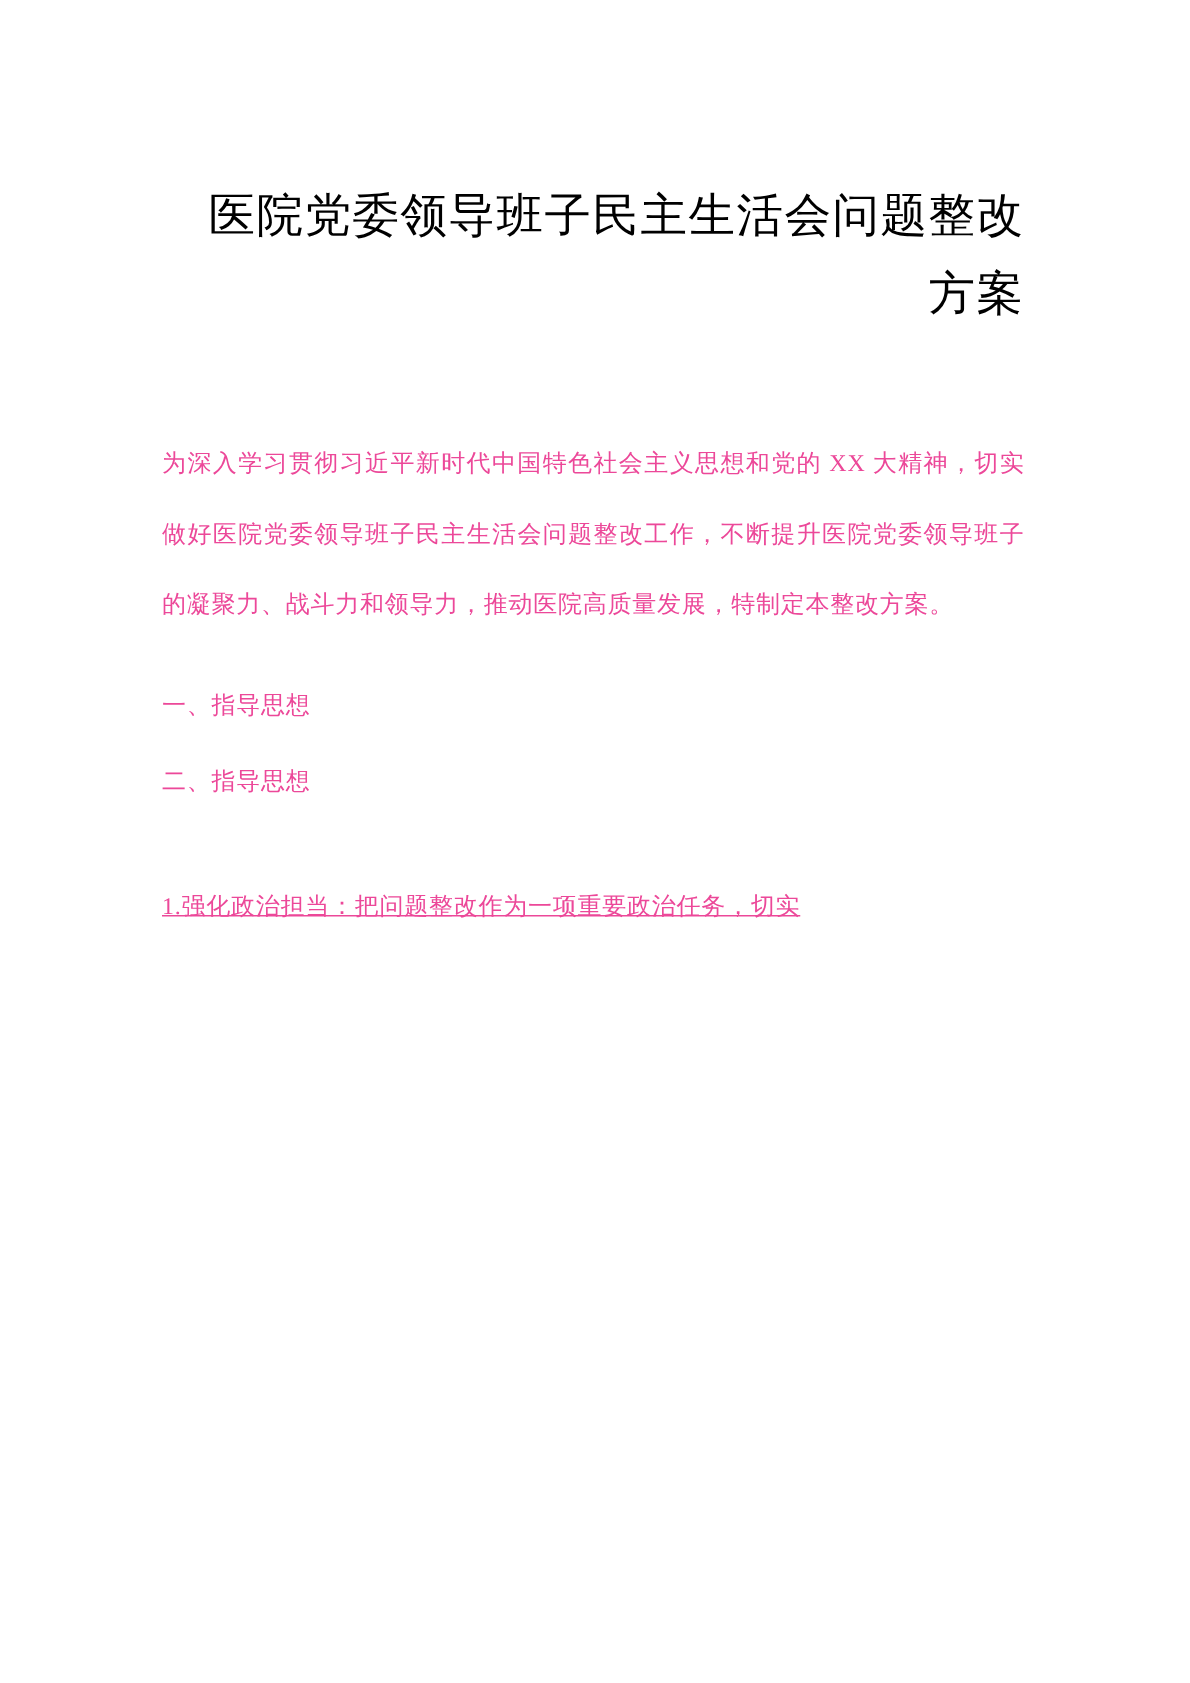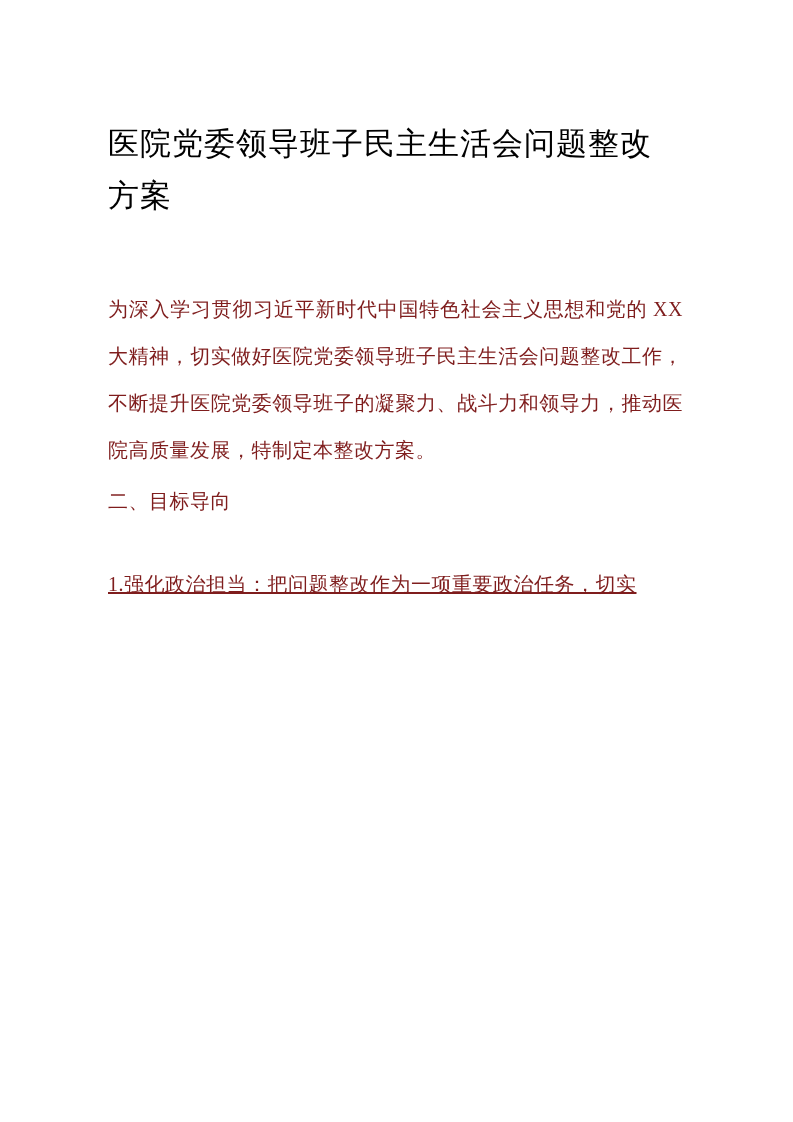--- a/index.html
+++ b/index.html
@@ -20,52 +20,53 @@
     height: 1122px;
     padding: 0 110px 0 108px;
     background: #ffffff;
   }
   .doc-title {
     margin: 118px 0 0 0;
     padding: 0;
     font-size: 31px;
     line-height: 52px;
     font-weight: normal;
-    text-align: left;
+    text-align: right;
     letter-spacing: 1px;
     color: #000000;
   }
   .para {
     margin: 0;
     padding: 0;
-    font-size: 20px;
+    font-size: 16px;
     line-height: 47px;
     letter-spacing: 0.5px;
     text-align: justify;
     font-weight: normal;
-    color: #7f1d1d;
+    color: #ec4899;
     word-break: break-all;
   }
   .heading {
     text-align: left;
   }
   .sp-intro   { margin-top: 64px; }
   .sp-head1   { margin-top: 20px; }
   .sp-body1   { margin-top: 34px; }
   .sp-head2   { margin-top: 4px;  }
   .sp-body2   { margin-top: 36px; text-decoration: underline; }
 </style>
 </head>
 <body>
 
 <div class="page">
 
   <h1 class="doc-title">医院党委领导班子民主生活会问题整改方案</h1>
 
   <p class="para sp-intro">为深入学习贯彻习近平新时代中国特色社会主义思想和党的 XX 大精神，切实做好医院党委领导班子民主生活会问题整改工作，不断提升医院党委领导班子的凝聚力、战斗力和领导力，推动医院高质量发展，特制定本整改方案。</p>
 
+  <h2 class="para heading sp-head1">一、指导思想</h2>
 
 
-  <h2 class="para heading sp-head2">二、目标导向</h2>
+  <h2 class="para heading sp-head2">二、指导思想</h2>
 
   <p class="para sp-body2">1.强化政治担当：把问题整改作为一项重要政治任务，切实</p>
 
 </div>
 
 </body></html>

